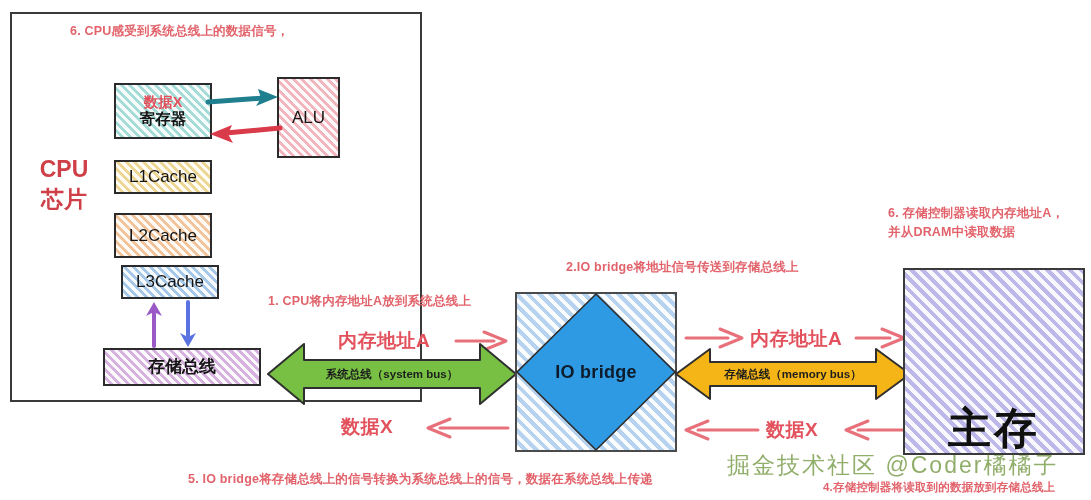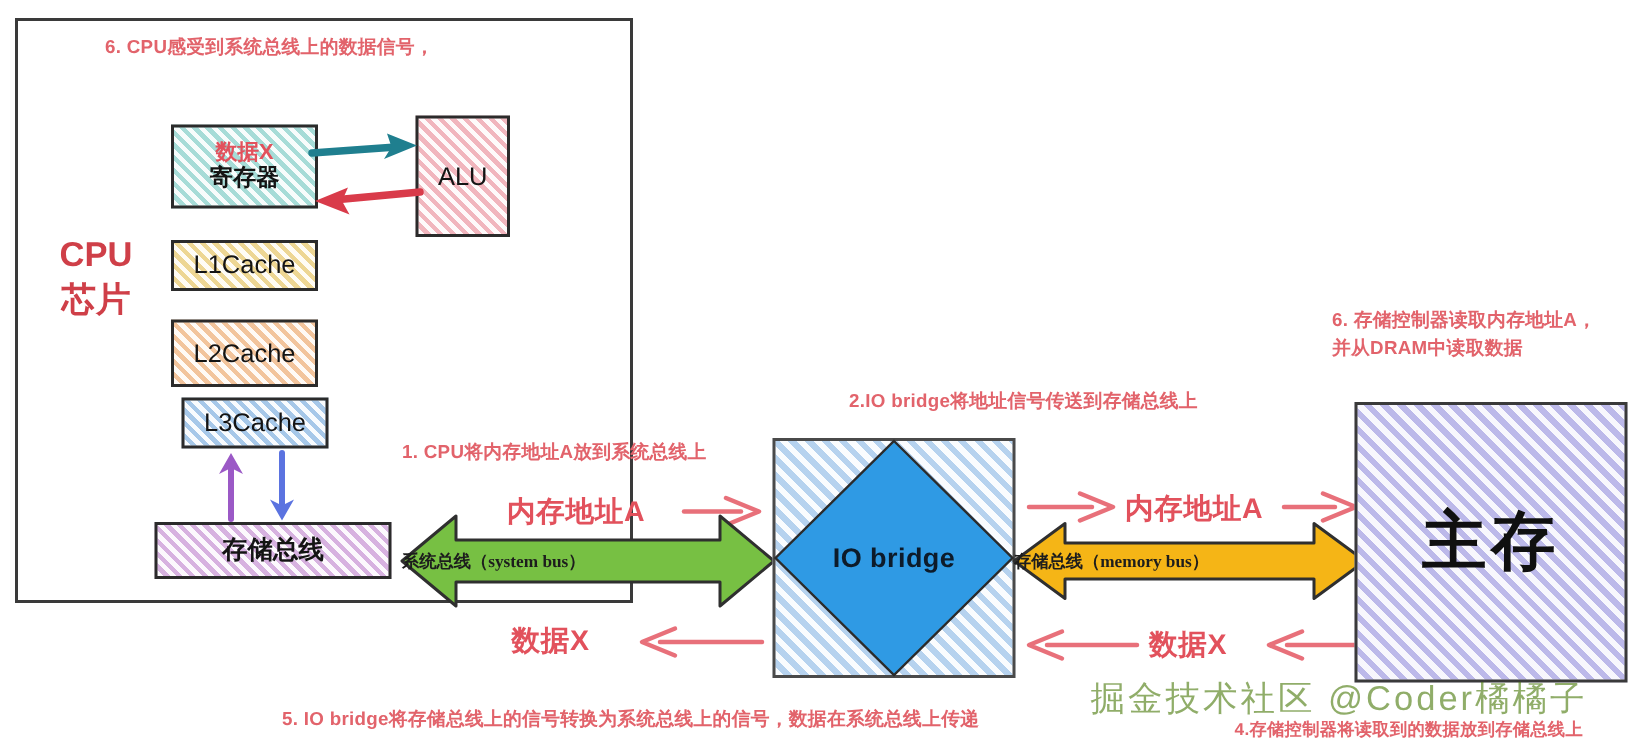--- a/index.html
+++ b/index.html
@@ -52,20 +52,21 @@
   }
   .hatch-purple{
     background-color:#eedff3;
     background-image:repeating-linear-gradient(45deg,
       rgba(255,255,255,.82) 0 3px, rgba(180,110,195,.40) 3px 6px);
   }
   .hatch-lav{
     background-color:#e6e4f7;
     background-image:repeating-linear-gradient(45deg,
       rgba(255,255,255,.70) 0 4px, rgba(130,125,215,.42) 4px 8px);
+    align-items:flex-end;
   }
   .hatch-lightblue{
     background-color:#eaf3fc;
     background-image:repeating-linear-gradient(45deg,
       rgba(255,255,255,.75) 0 4px, rgba(110,165,220,.42) 4px 8px);
   }
 
   
   .red-note{
     position:absolute;
@@ -97,22 +98,21 @@
   .box-txt-en{font-size:17px;color:#141414;font-weight:normal;}
   .reg-red{color:#e2515c;font-weight:bold;font-size:14.5px;display:block;}
   .reg-blk{color:#141414;font-weight:bold;font-size:15.5px;display:block;}
 
   .bus-label{
     position:absolute;
     font-size:11.5px;
     font-weight:bold;
     color:#1d1d1d;
     white-space:nowrap;
-    text-align:left;
-    font-family:Liberation Serif, serif;
+    text-align:center;
   }
 
   .watermark{
     position:absolute;
     color:#4d7c0f;
     opacity:.62;
     font-size:23px;
     white-space:nowrap;
     letter-spacing:2px;
   }

